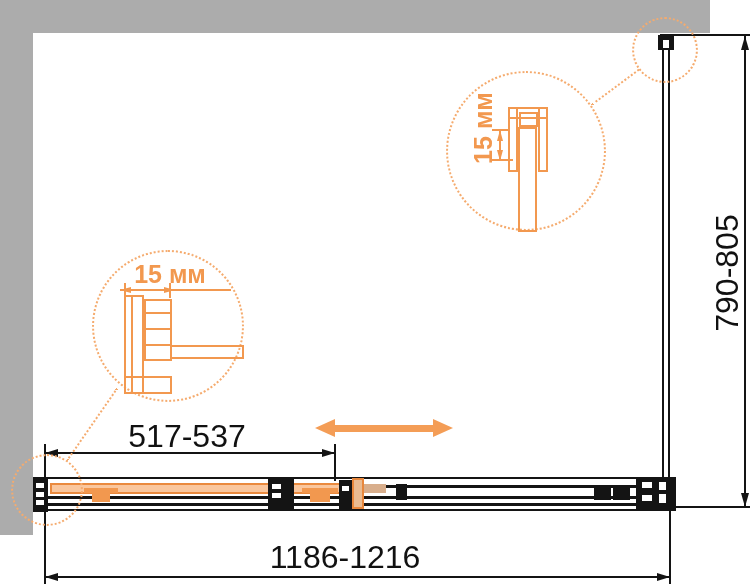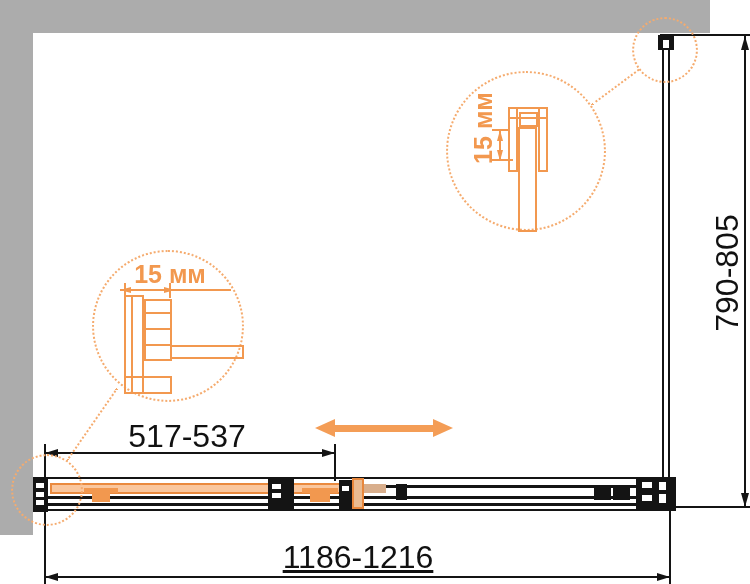--- a/index.html
+++ b/index.html
@@ -81,21 +81,21 @@
   <div class="a blk" style="left:45px;top:452px;width:291px;height:2px;"></div>
   <div class="a tri" style="left:45px;top:449px;border-top:4px solid transparent;border-bottom:4px solid transparent;border-right:13px solid #141414;"></div>
   <div class="a tri" style="left:322px;top:449px;border-top:4px solid transparent;border-bottom:4px solid transparent;border-left:13px solid #141414;"></div>
   <div class="a dimtxt" style="left:117px;top:419px;width:140px;height:34px;">517-537</div>
 
   <div class="a blk" style="left:44px;top:512px;width:2px;height:72px;"></div>
   <div class="a blk" style="left:669px;top:511px;width:2px;height:73px;"></div>
   <div class="a blk" style="left:45px;top:576px;width:625px;height:2px;"></div>
   <div class="a tri" style="left:45px;top:573px;border-top:4px solid transparent;border-bottom:4px solid transparent;border-right:13px solid #141414;"></div>
   <div class="a tri" style="left:657px;top:573px;border-top:4px solid transparent;border-bottom:4px solid transparent;border-left:13px solid #141414;"></div>
-  <div class="a dimtxt" style="left:258px;top:540px;width:200px;height:34px;text-decoration:underline;">1186-1216</div>
+  <div class="a dimtxt" style="left:245px;top:540px;width:200px;height:34px;">1186-1216</div>
 
   <div class="a" style="left:334px;top:425px;width:100px;height:7px;background:#F49D56;"></div>
   <div class="a tri" style="left:315px;top:419px;border-top:9px solid transparent;border-bottom:9px solid transparent;border-right:20px solid #F49D56;"></div>
   <div class="a tri" style="left:433px;top:419px;border-top:9px solid transparent;border-bottom:9px solid transparent;border-left:20px solid #F49D56;"></div>
 
   <div class="a dotcirc" style="left:92px;top:250px;width:152px;height:152px;"></div>
   <div class="a dotcirc" style="left:11px;top:454px;width:72px;height:72px;"></div>
   <div class="a leader" style="left:118px;top:389px;width:88px;transform:rotate(124.8deg);"></div>
   <div class="a dotcirc" style="left:446px;top:71px;width:160px;height:160px;"></div>
   <div class="a dotcirc" style="left:632px;top:17px;width:66px;height:66px;"></div>

